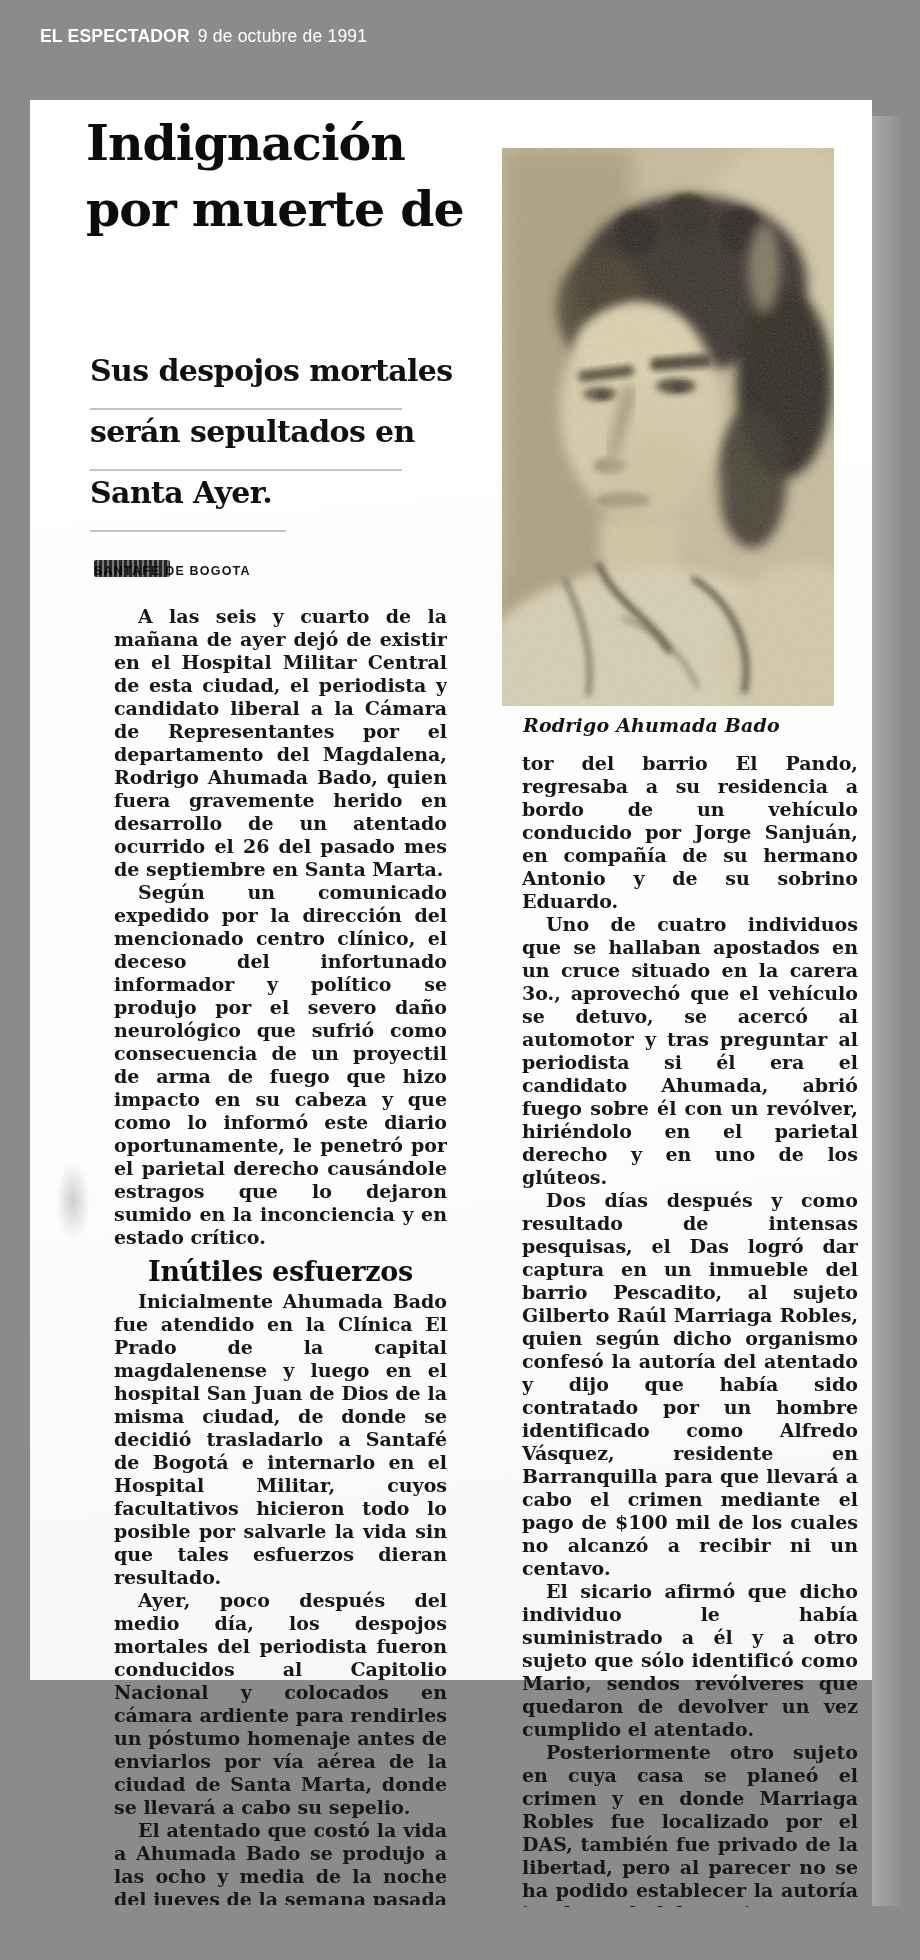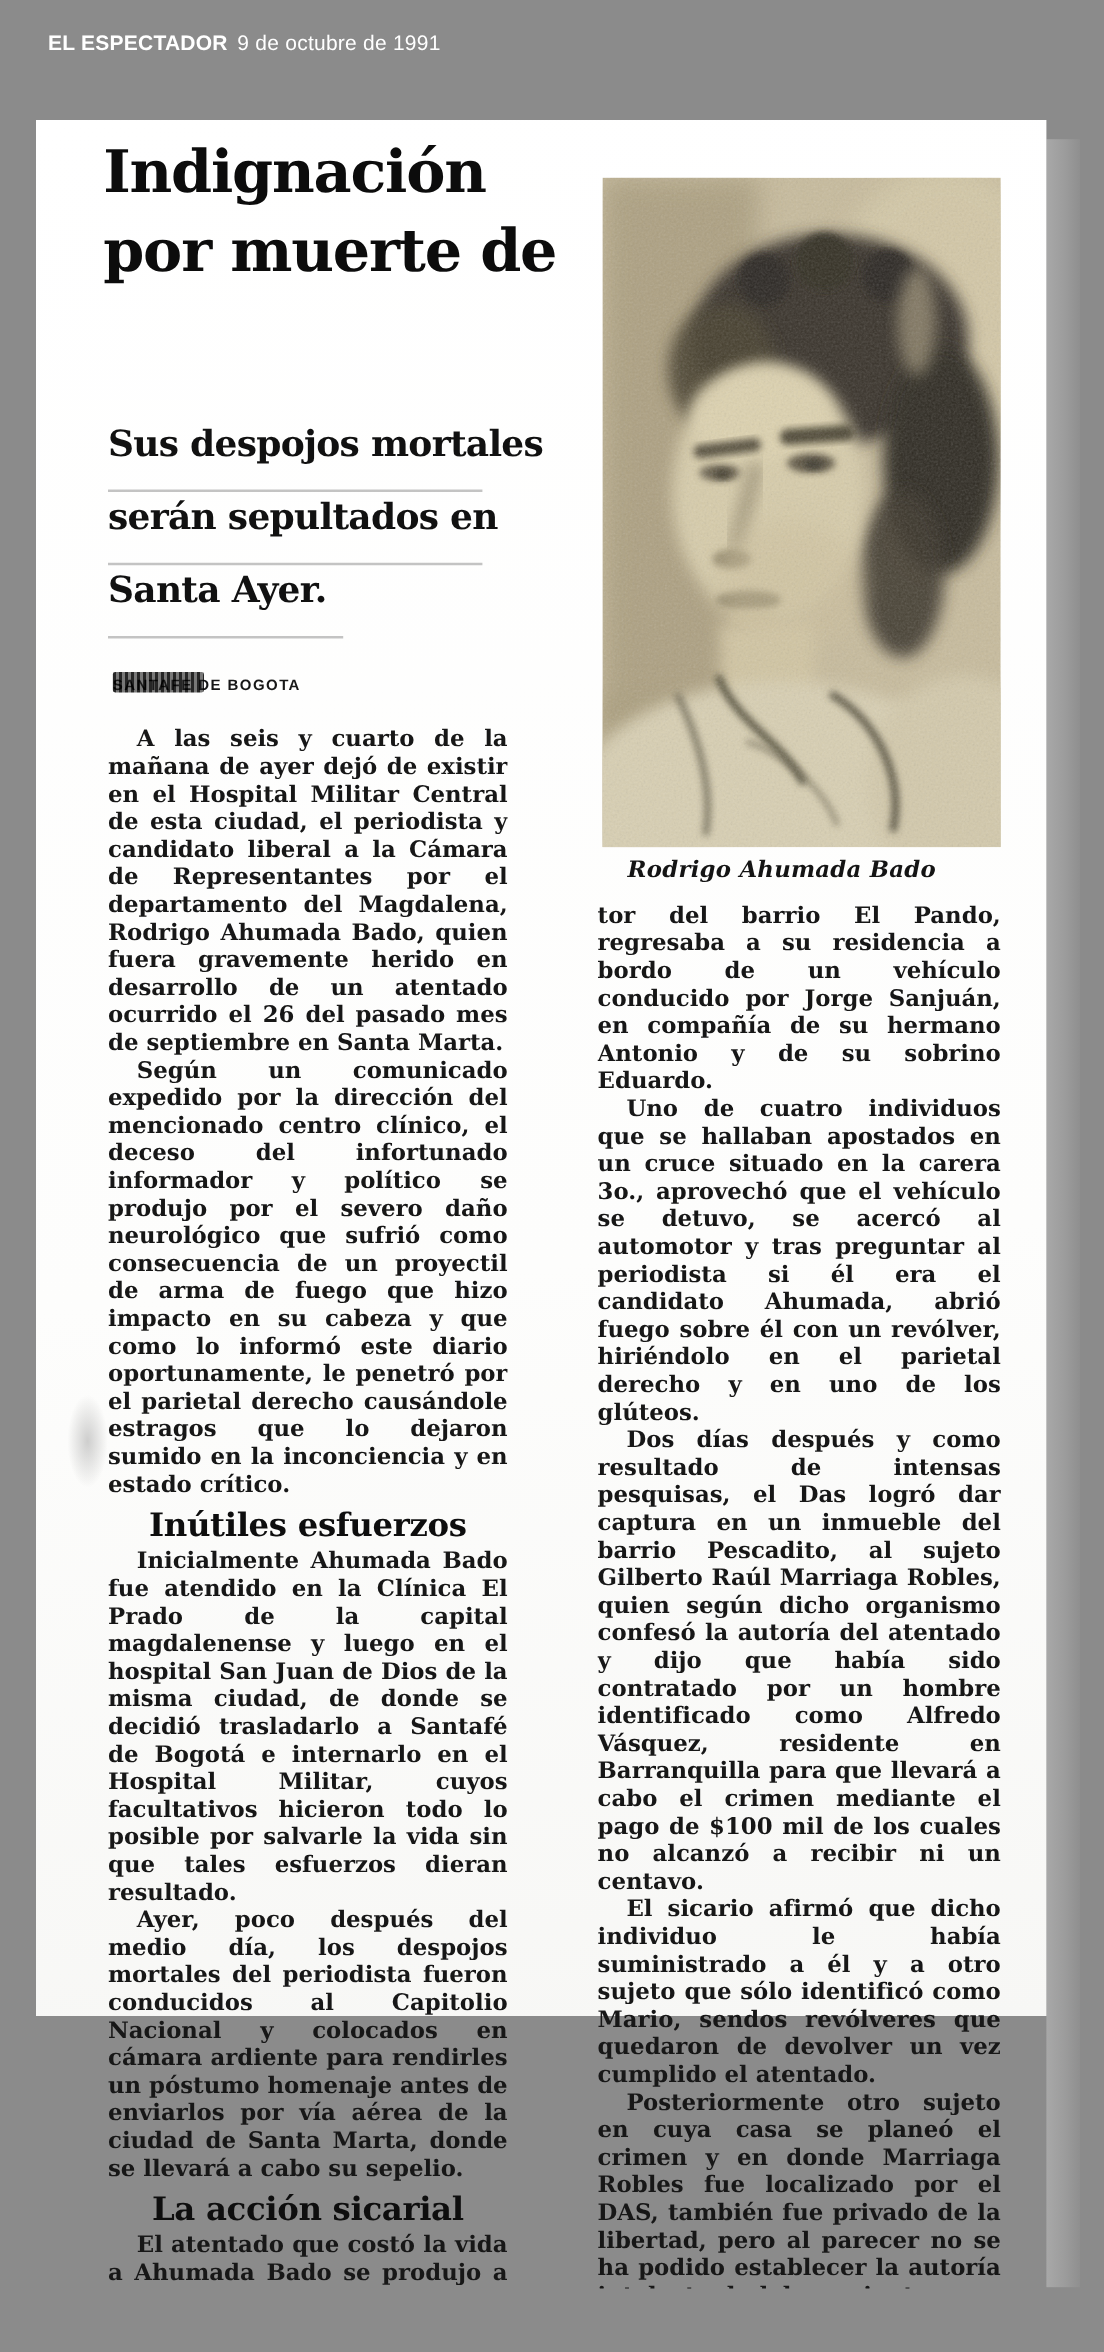--- a/index.html
+++ b/index.html
@@ -74,20 +74,21 @@
     font-weight:bold;font-style:italic;font-size:19px;color:#141414;
     letter-spacing:.2px;
     margin-left:17px;
   }
   
   .col{
     position:absolute;
     font-size:19px;line-height:23px;font-weight:bold;
     color:#171717;text-align:justify;
     overflow:hidden;
+    margin-left:24px;
   }
   .col-1{left:60px;top:505px;width:333px;height:1300px;}
   .col-2{left:468px;top:652px;width:336px;height:1155px;}
   .col p{margin:0;padding:0;text-indent:24px;}
   .col p.no-indent{text-indent:0;}
   .col h3{
     margin:9px 0 5px 0;padding:0;
     text-align:center;font-size:27px;line-height:27px;
     letter-spacing:-.3px;color:#0e0e0e;
   }
@@ -185,21 +186,20 @@
     </svg>
   </div>
   <div class="photo-caption">Rodrigo Ahumada Bado</div>
 
   <div class="col col-1">
       <p>A las seis y cuarto de la mañana de ayer dejó de existir en el Hospital Militar Central de esta ciudad, el periodista y candidato liberal a la Cámara de Representantes por el departamento del Magdalena, Rodrigo Ahumada Bado, quien fuera gravemente herido en desarrollo de un atentado ocurrido el 26 del pasado mes de septiembre en Santa Marta.</p>
       <p>Según un comunicado expedido por la dirección del mencionado centro clínico, el deceso del infortunado informador y político se produjo por el severo daño neurológico que sufrió como consecuencia de un proyectil de arma de fuego que hizo impacto en su cabeza y que como lo informó este diario oportunamente, le penetró por el parietal derecho causándole estragos que lo dejaron sumido en la inconciencia y en estado crítico.</p>
       <h3>Inútiles esfuerzos</h3>
       <p>Inicialmente Ahumada Bado fue atendido en la Clínica El Prado de la capital magdalenense y luego en el hospital San Juan de Dios de la misma ciudad, de donde se decidió trasladarlo a Santafé de Bogotá e internarlo en el Hospital Militar, cuyos facultativos hicieron todo lo posible por salvarle la vida sin que tales esfuerzos dieran resultado.</p>
       <p>Ayer, poco después del medio día, los despojos mortales del periodista fueron conducidos al Capitolio Nacional y colocados en cámara ardiente para rendirles un póstumo homenaje antes de enviarlos por vía aérea de la ciudad de Santa Marta, donde se llevará a cabo su sepelio.</p>
-      <h3>La acción sicarial</h3>
       <p>El atentado que costó la vida a Ahumada Bado se produjo a las ocho y media de la noche del jueves de la semana pasada cuando el periodista por un sec-</p>
     </div>
   <div class="col col-2">
       <p class="no-indent">tor del barrio El Pando, regresaba a su residencia a bordo de un vehículo conducido por Jorge Sanjuán, en compañía de su hermano Antonio y de su sobrino Eduardo.</p>
       <p>Uno de cuatro individuos que se hallaban apostados en un cruce situado en la carera 3o., aprovechó que el vehículo se detuvo, se acercó al automotor y tras preguntar al periodista si él era el candidato Ahumada, abrió fuego sobre él con un revólver, hiriéndolo en el parietal derecho y en uno de los glúteos.</p>
       <p>Dos días después y como resultado de intensas pesquisas, el Das logró dar captura en un inmueble del barrio Pescadito, al sujeto Gilberto Raúl Marriaga Robles, quien según dicho organismo confesó la autoría del atentado y dijo que había sido contratado por un hombre identificado como Alfredo Vásquez, residente en Barranquilla para que llevará a cabo el crimen mediante el pago de $100 mil de los cuales no alcanzó a recibir ni un centavo.</p>
       <p>El sicario afirmó que dicho individuo le había suministrado a él y a otro sujeto que sólo identificó como Mario, sendos revólveres que quedaron de devolver un vez cumplido el atentado.</p>
       <p>Posteriormente otro sujeto en cuya casa se planeó el crimen y en donde Marriaga Robles fue localizado por el DAS, también fue privado de la libertad, pero al parecer no se ha podido establecer la autoría intelectual del asesinato, que según la esposa de la víctima, tuvo móviles políticos.</p>
     </div>
 

